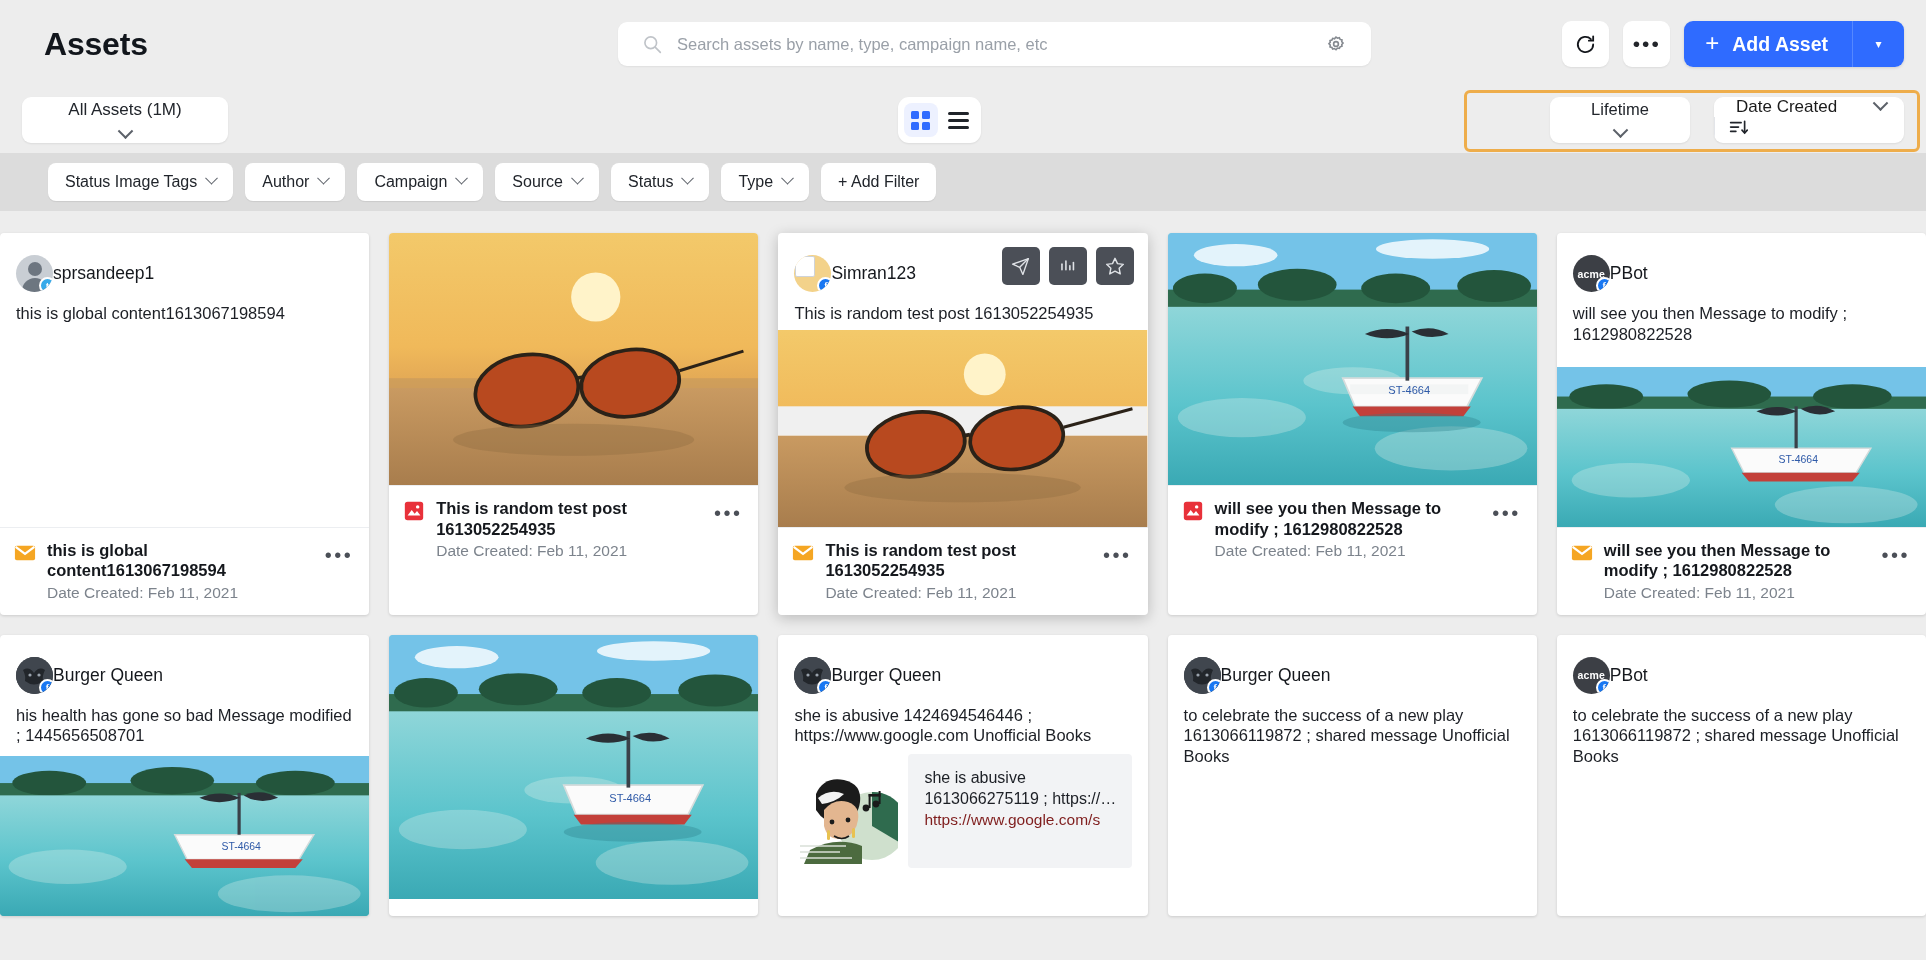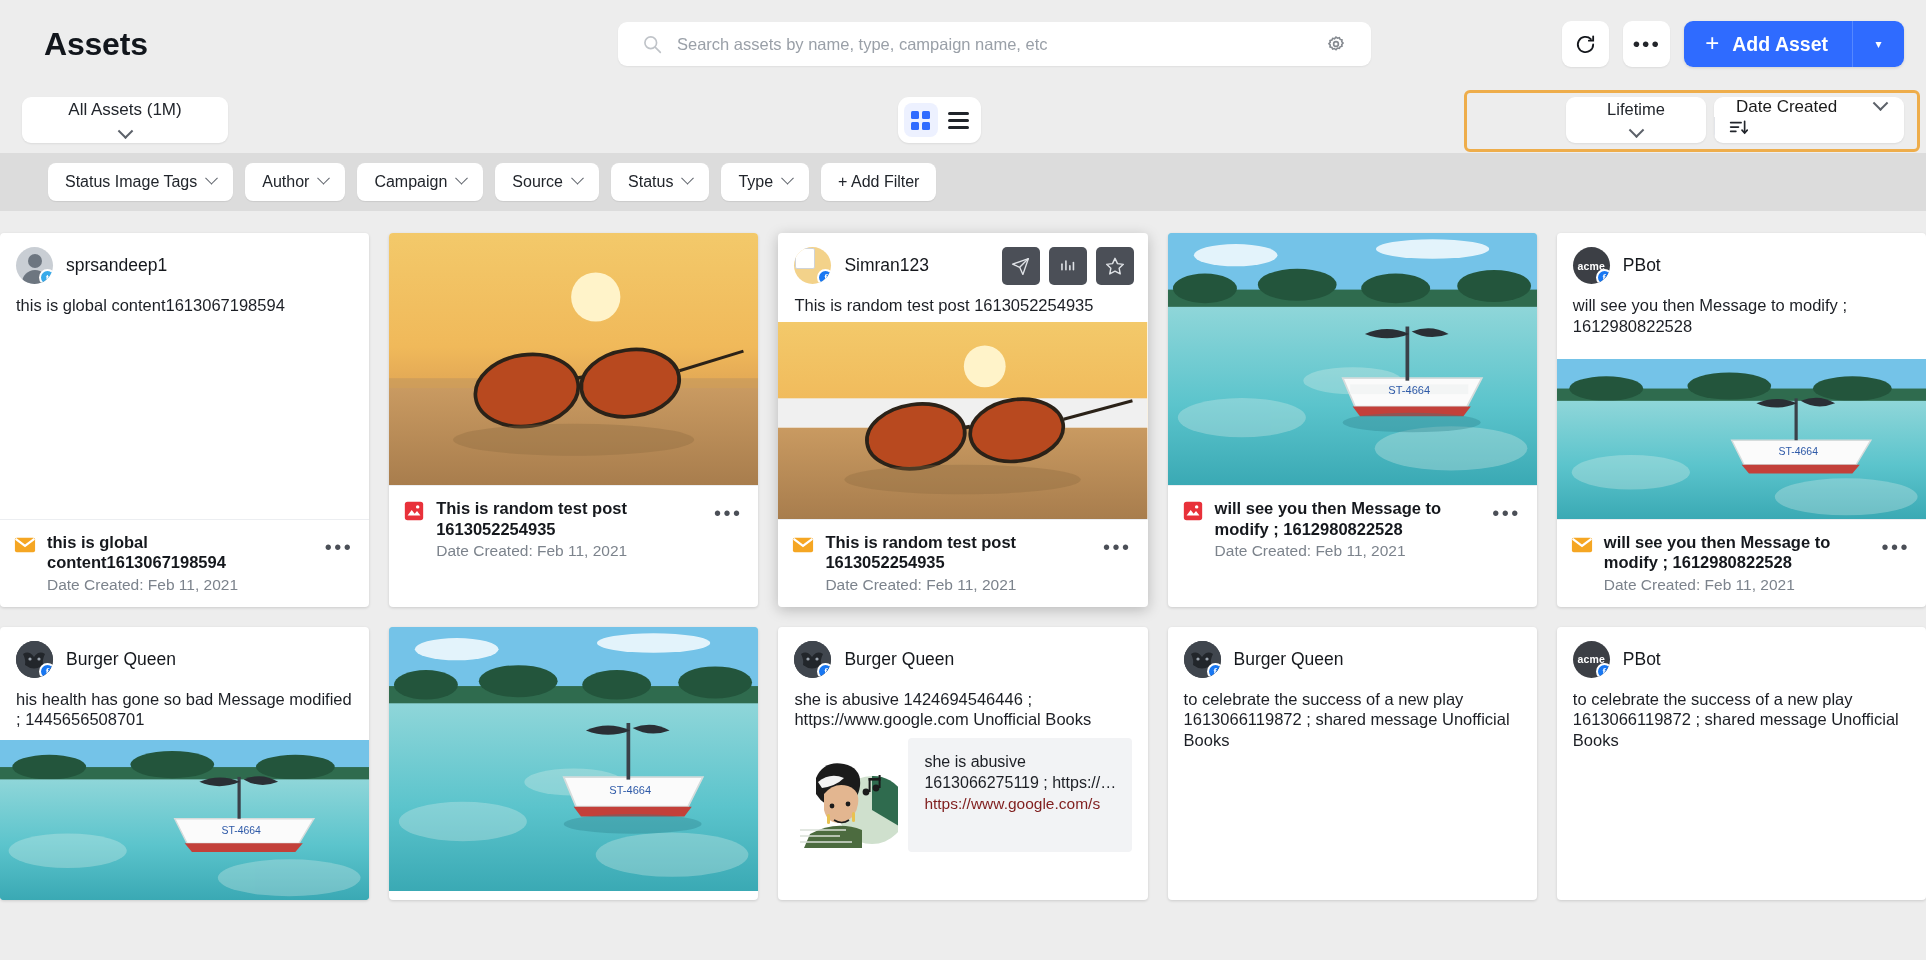--- a/index.html
+++ b/index.html
@@ -81,21 +81,21 @@
   .vt.active { background:#edf1ff; }
   .grid-ico { display:grid; grid-template-columns:8px 8px; grid-template-rows:8px 8px; gap:3px; }
   .grid-ico i { background:#2f6bff; border-radius:1.5px; display:block; }
   .list-ico { width:21px; display:flex; flex-direction:column; gap:4px; }
   .list-ico i { height:3px; background:#20242a; border-radius:2px; display:block; }
 
   .sorthighlight {
     position:absolute; right:6px; top:5px; width:456px; height:62px;
     border:3px solid #eead4b; border-radius:6px;
   }
-  .sortgroup { position:absolute; right:22px; top:12px; display:flex; align-items:center; gap:8px; }
+  .sortgroup { position:absolute; right:22px; top:12px; display:flex; align-items:center; gap:24px; }
   .lifetime { width:140px; height:46px; }
   .datecreated-wrap {
     display:flex; align-items:stretch; background:#fff; border-radius:9px;
     box-shadow:0 1px 2px rgba(0,0,0,.08); height:46px; overflow:hidden;flex-direction:column;
   }
   .datecreated { width:190px; display:flex; align-items:center; justify-content:space-between;
                  padding:0 18px 0 22px; font-size:17px; cursor:pointer;}
   .sortdir { width:47px; display:flex; align-items:center; justify-content:center;
              border-left:1px solid #e3e5e9; cursor:pointer; }
 
@@ -116,21 +116,21 @@
     padding:22px 0 0 0; display:grid;
     grid-template-columns:repeat(5, 1fr); gap:20px;
     width:1926px;
   }
   .card {
     background:#fff; border-radius:4px; overflow:hidden; position:relative;
     box-shadow:0 1px 3px rgba(0,0,0,.14); display:flex; flex-direction:column;
   }
   .card.featured { box-shadow:0 3px 14px rgba(0,0,0,.22); z-index:3; }
   .card-body { padding:14px 16px 0 16px; flex:1; display:flex; flex-direction:column; }
-  .author { display:flex; align-items:center; gap:13px; margin-bottom:11px; position:relative;}
+  .author { display:flex; align-items:center; margin-bottom:11px; position:relative;margin-top:8px;}
   .avatar {
     width:37px; height:37px; border-radius:50%; position:relative; flex:0 0 37px;
     background:#c9ced4; overflow:hidden;
   }
   .avatar .person-head { position:absolute; left:50%; top:7px; width:14px; height:14px;
        border-radius:50%; background:#6d7680; transform:translateX(-50%); }
   .avatar .person-body { position:absolute; left:50%; top:23px; width:26px; height:18px;
        border-radius:13px 13px 0 0; background:#6d7680; transform:translateX(-50%); }
   .avatar.bat { background:#3a4048; }
   .avatar.acme { background:#3c3f45; color:#fff; font-size:10.5px; font-weight:700;

